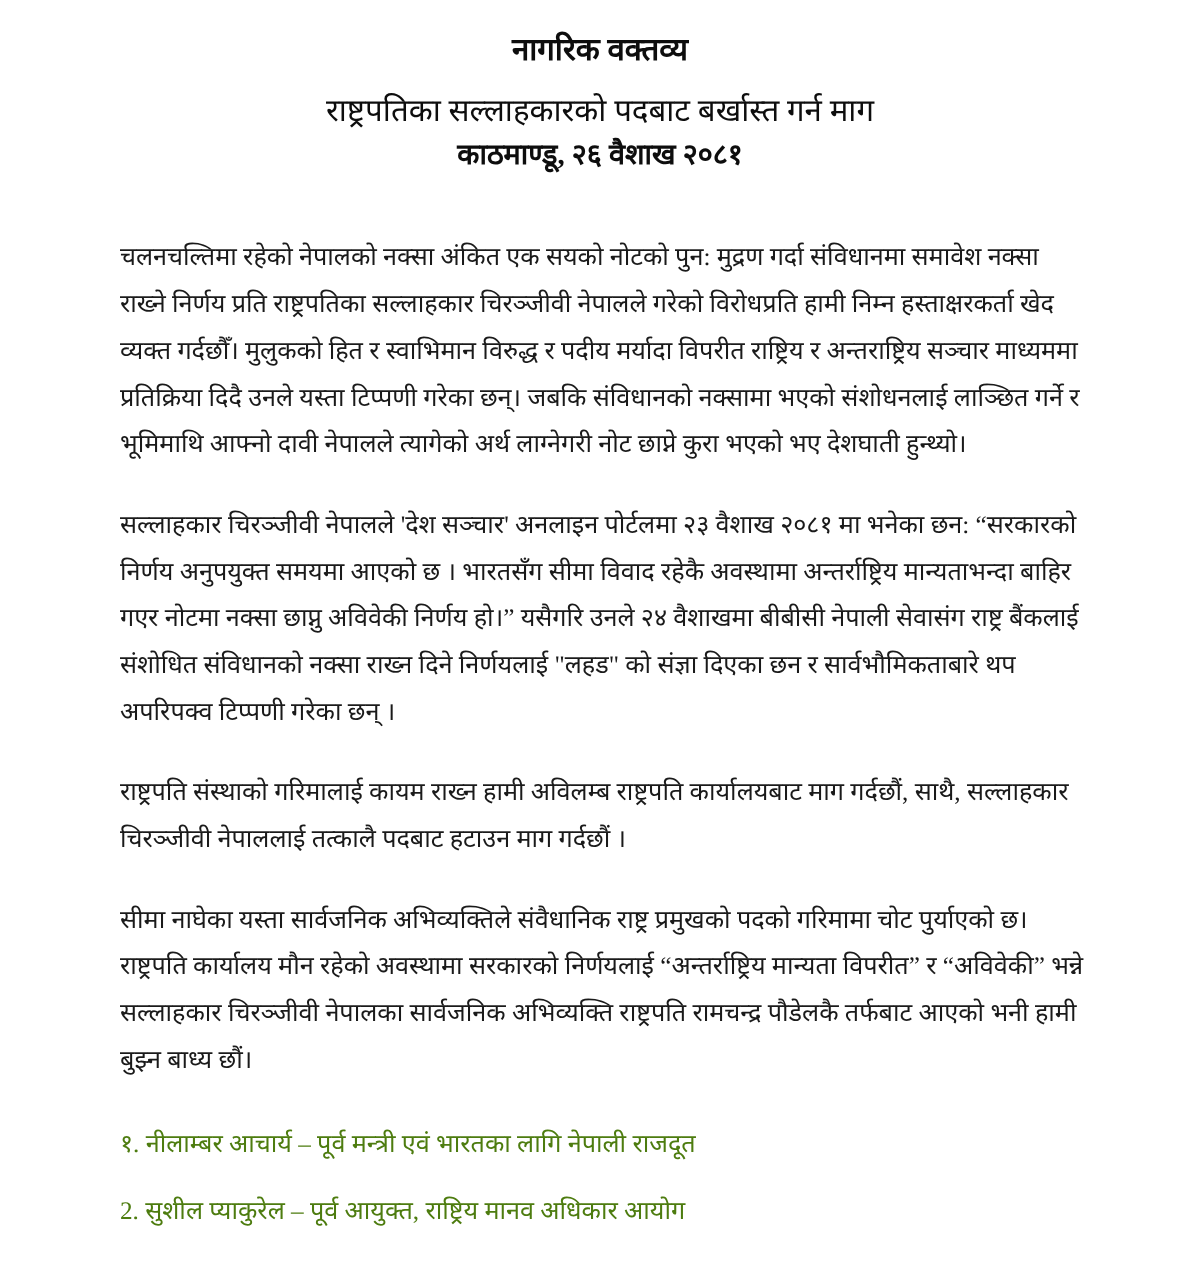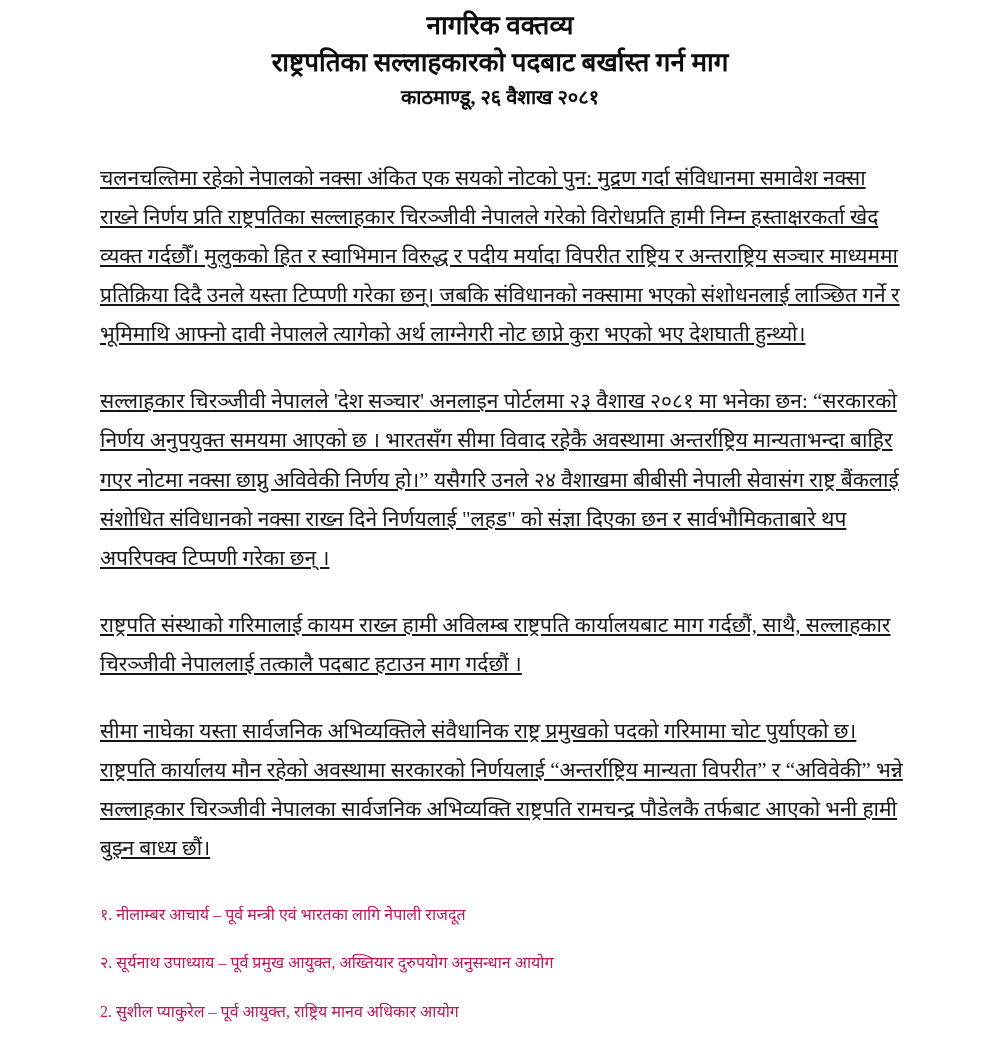--- a/index.html
+++ b/index.html
@@ -19,58 +19,57 @@
   }
   .doc-header {
     text-align: center;
     padding-top: 8px;
   }
   .doc-title {
     font-size: 26px;
     font-weight: bold;
     color: #0d0d0d;
     line-height: 1.35;
-    margin: 0;
+    margin: 16px;
   }
   .doc-subtitle {
     font-size: 26px;
-    font-weight: bold;
+    font-weight: normal;
     color: #0d0d0d;
     line-height: 1.35;
     margin: 2px 0 0 0;
   }
   .doc-dateline {
-    font-size: 20px;
+    font-size: 24px;
     font-weight: bold;
     color: #0d0d0d;
     line-height: 1.35;
     margin: 4px 0 0 0;
     font-family: Liberation Serif, serif;
   }
   .doc-body {
     margin: 48px 95px 0 100px;
-    text-decoration: underline;
   }
   .doc-body p.para {
     font-size: 21px;
     line-height: 1.86;
     margin: 0 0 28px 0;
     text-align: left;
     color: #1a1a1a;
   }
   .signatory-list {
     margin: 36px 95px 0 100px;
     padding: 0;
     list-style: none;
   }
   .signatory-list li {
-    font-size: 16px;
+    font-size: 21px;
     line-height: 1.4;
     margin: 0 0 26px 0;
-    color: #be185d;
+    color: #4d7c0f;
   }
 </style>
 </head>
 <body>
 
 <div class="page">
 
   <div class="doc-header">
     <h1 class="doc-title">नागरिक वक्तव्य</h1>
     <h2 class="doc-subtitle">राष्ट्रपतिका सल्लाहकारको पदबाट बर्खास्त गर्न माग</h2>
@@ -79,18 +78,17 @@
 
   <div class="doc-body">
     <p class="para">चलनचल्तिमा रहेको नेपालको नक्सा अंकित एक सयको नोटको पुन: मुद्रण गर्दा संविधानमा समावेश नक्सा राख्ने निर्णय प्रति राष्ट्रपतिका सल्लाहकार चिरञ्जीवी नेपालले गरेको विरोधप्रति हामी निम्न हस्ताक्षरकर्ता खेद व्यक्त गर्दछौँ। मुलुकको हित र स्वाभिमान विरुद्ध र पदीय मर्यादा विपरीत राष्ट्रिय र अन्तराष्ट्रिय सञ्चार माध्यममा प्रतिक्रिया दिदै उनले यस्ता टिप्पणी गरेका छन्। जबकि संविधानको नक्सामा भएको संशोधनलाई लाञ्छित गर्ने र भूमिमाथि आफ्नो दावी नेपालले त्यागेको अर्थ लाग्नेगरी नोट छाप्ने कुरा भएको भए देशघाती हुन्थ्यो।</p>
     <p class="para">सल्लाहकार चिरञ्जीवी नेपालले 'देश सञ्चार' अनलाइन पोर्टलमा २३ वैशाख २०८१ मा भनेका छन: “सरकारको निर्णय अनुपयुक्त समयमा आएको छ । भारतसँग सीमा विवाद रहेकै अवस्थामा अन्तर्राष्ट्रिय मान्यताभन्दा बाहिर गएर नोटमा नक्सा छाप्नु अविवेकी निर्णय हो।” यसैगरि उनले २४ वैशाखमा बीबीसी नेपाली सेवासंग राष्ट्र बैंकलाई संशोधित संविधानको नक्सा राख्न दिने निर्णयलाई "लहड" को संज्ञा दिएका छन र सार्वभौमिकताबारे थप अपरिपक्व टिप्पणी गरेका छन् ।</p>
     <p class="para">राष्ट्रपति संस्थाको गरिमालाई कायम राख्न हामी अविलम्ब राष्ट्रपति कार्यालयबाट माग गर्दछौं, साथै, सल्लाहकार चिरञ्जीवी नेपाललाई तत्कालै पदबाट हटाउन माग गर्दछौं ।</p>
     <p class="para">सीमा नाघेका यस्ता सार्वजनिक अभिव्यक्तिले संवैधानिक राष्ट्र प्रमुखको पदको गरिमामा चोट पुर्याएको छ। राष्ट्रपति कार्यालय मौन रहेको अवस्थामा सरकारको निर्णयलाई “अन्तर्राष्ट्रिय मान्यता विपरीत” र “अविवेकी” भन्ने सल्लाहकार चिरञ्जीवी नेपालका सार्वजनिक अभिव्यक्ति राष्ट्रपति रामचन्द्र पौडेलकै तर्फबाट आएको भनी हामी बुझ्न बाध्य छौं।</p>
   </div>
 
   <ul class="signatory-list">
     <li>१. नीलाम्बर आचार्य – पूर्व मन्त्री एवं भारतका लागि नेपाली राजदूत</li>
-    <li>२. सूर्यनाथ उपाध्याय – पूर्व प्रमुख आयुक्त, अख्तियार दुरुपयोग अनुसन्धान आयोग</li>
     <li>2. सुशील प्याकुरेल – पूर्व आयुक्त, राष्ट्रिय मानव अधिकार आयोग</li>
 
   </ul>
 
 </div>
 
 </body></html>

